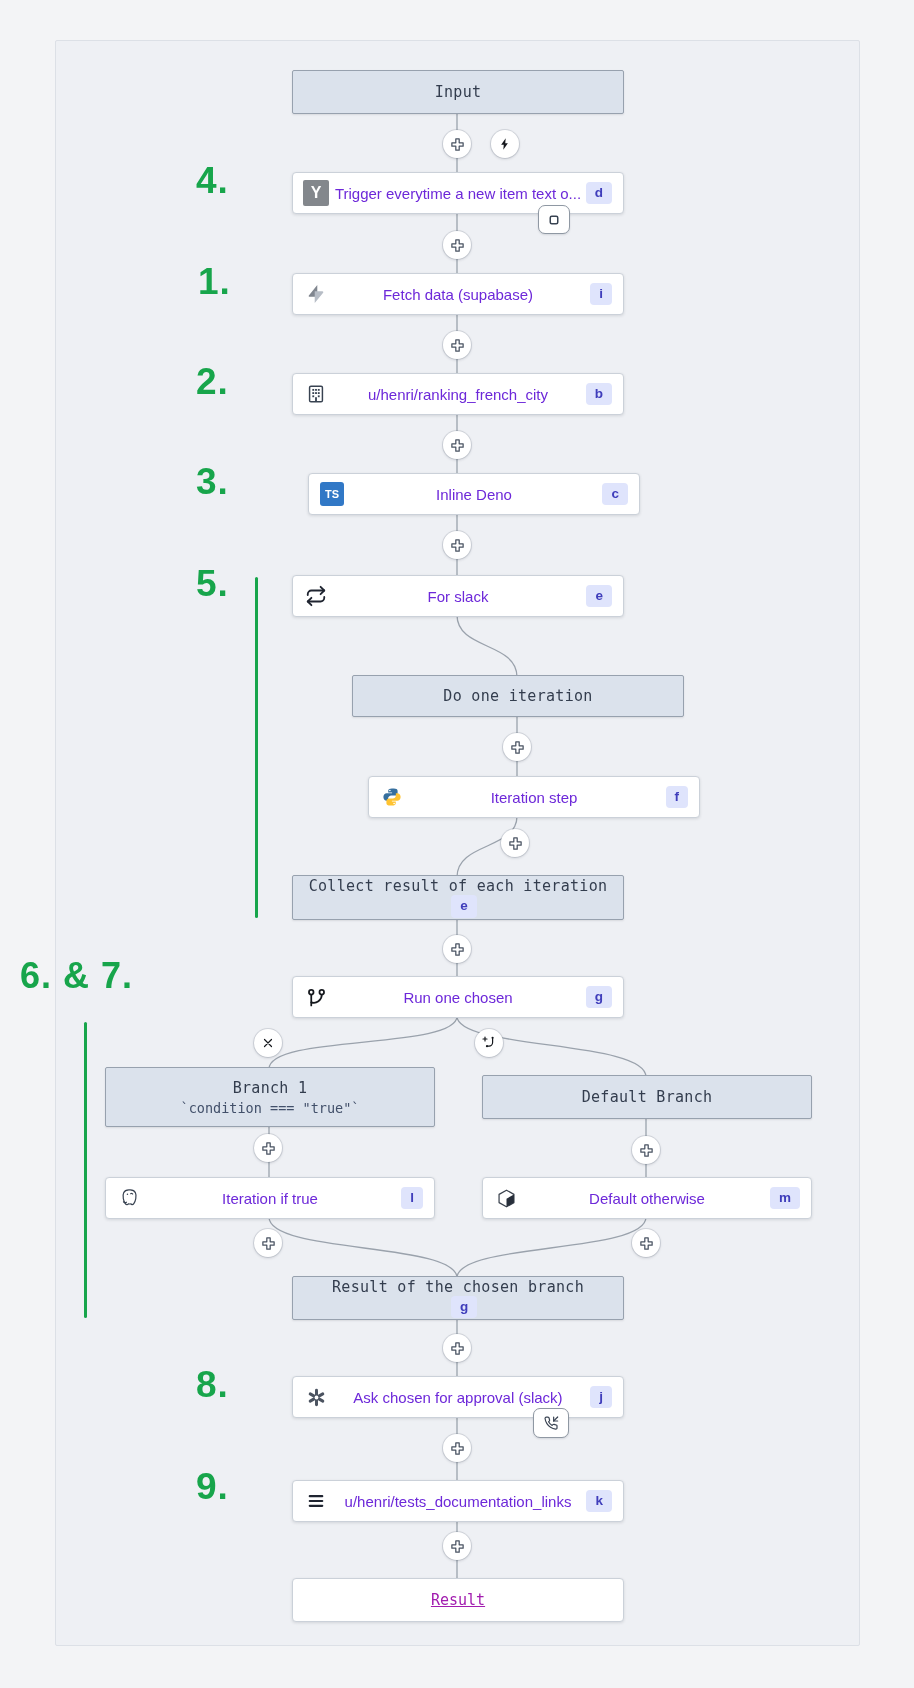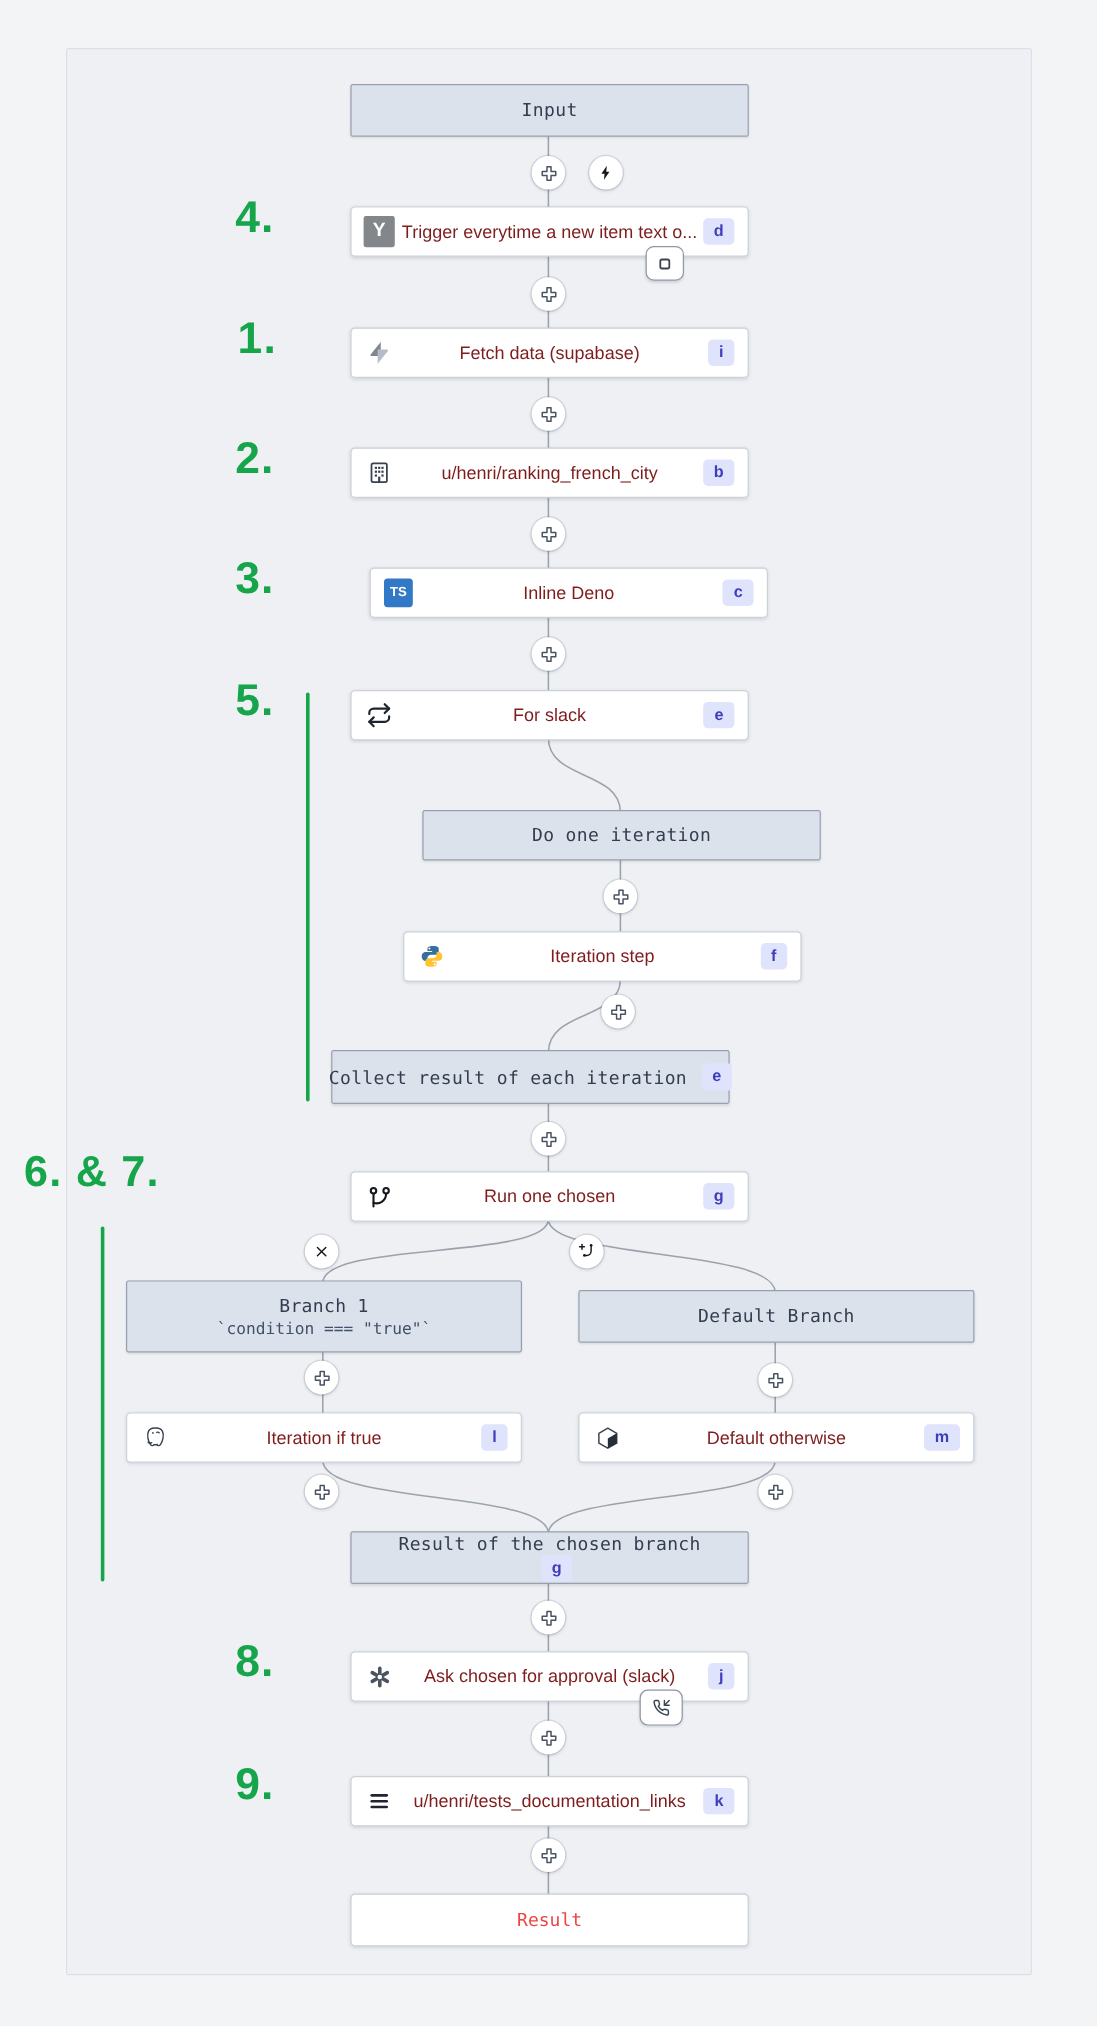--- a/index.html
+++ b/index.html
@@ -19,23 +19,23 @@
     box-shadow:0 1px 2px rgba(15,23,42,.10);
   }
   .vlabel{font-family:"DejaVu Sans Mono","Liberation Mono",monospace;font-size:15px;color:#333d4e;letter-spacing:.3px;white-space:nowrap;}
   .vsub{font-family:"DejaVu Sans Mono","Liberation Mono",monospace;font-size:13.5px;color:#42506a;margin-top:3px;white-space:nowrap;}
   .node{
     position:absolute;background:#ffffff;border:1px solid #cbd1d9;border-radius:4px;
     box-shadow:0 1px 3px rgba(15,23,42,.12);
   }
   .nlabel{
     position:absolute;inset:0;display:flex;align-items:center;justify-content:center;
-    font-size:15px;color:#7f1d1d;white-space:nowrap;
-  }
-  .nlabel.mono{font-family:"DejaVu Sans Mono","Liberation Mono",monospace;color:#ef4444;}
+    font-size:15px;color:#6d28d9;white-space:nowrap;
+  }
+  .nlabel.mono{font-family:"DejaVu Sans Mono","Liberation Mono",monospace;color:#a21caf;text-decoration:underline;}
   .nicon{
     position:absolute;left:10px;top:50%;transform:translateY(-50%);
     width:26px;height:26px;display:flex;align-items:center;justify-content:center;
   }
   .ybox{background:#83878c;color:#fff;font-weight:bold;font-size:16px;border-radius:2px;}
   .tsbox{background:#3178c6;color:#fff;font-weight:bold;font-size:11px;border-radius:3px;width:24px;height:24px;left:11px;}
   .badge{
     position:absolute;right:11px;top:50%;transform:translateY(-50%);
     background:#dfe4fc;color:#3f3dbb;font-weight:bold;font-size:13.5px;
     padding:3px 9px;border-radius:4px;line-height:1.2;
@@ -153,34 +153,34 @@
     </svg>
   </span>
   <span class="nlabel">For slack</span>
   <span class="badge">e</span>
 </div>
 
 <div class="vnode" style="left:352px;top:675px;width:330px;height:40px">
   <span class="vlabel">Do one iteration</span>
 </div>
 
-<div class="node" style="left:336px;top:776px;width:330px;height:40px">
+<div class="node" style="left:368px;top:776px;width:330px;height:40px">
   <span class="nicon">
     <svg width="22" height="22" viewBox="0 0 24 24">
       <path d="M11.9 2.6c-2.4 0-4 .9-4 2.5v2.1h4.2v.8H6.2c-1.9 0-3.6 1.5-3.6 4s1.7 4.1 3.6 4.1h1.6v-2.4c0-1.8 1.5-3.3 3.4-3.3h4.1c1.6 0 2.8-1.3 2.8-2.9V5.1c0-1.6-1.7-2.5-4-2.5z" fill="#366f9e"></path>
       <path d="M12.1 21.4c2.4 0 4-.9 4-2.5v-2.1h-4.2V16h5.9c1.9 0 3.6-1.5 3.6-4s-1.7-4.1-3.6-4.1h-1.6v2.4c0 1.8-1.5 3.3-3.4 3.3H8.7c-1.6 0-2.8 1.3-2.8 2.9v2.4c0 1.6 1.7 2.5 4 2.5z" fill="#ffc331"></path>
       <circle cx="9.7" cy="4.9" r=".9" fill="#fff"></circle>
         <circle cx="14.3" cy="19.1" r=".9" fill="#fff"></circle>
     </svg>
   </span>
   <span class="nlabel">Iteration step</span>
   <span class="badge">f</span>
 </div>
 
-<div class="vnode" style="left:276px;top:875px;width:330px;height:43px;flex-direction:row">
+<div class="vnode" style="left:292px;top:875px;width:330px;height:43px;flex-direction:column">
   <span class="vlabel">Collect result of each iteration</span>
   <span class="badge inv">e</span>
 </div>
 
 <div class="node" style="left:292px;top:976px;width:330px;height:40px">
   <span class="nicon">
     <svg width="21" height="21" viewBox="0 0 24 24" fill="none" stroke="#15181d" stroke-width="2" stroke-linecap="round" stroke-linejoin="round">
       <line x1="6" x2="6" y1="9" y2="21"></line>
         <circle cx="18" cy="6" r="2.6"></circle>
         <circle cx="6" cy="6" r="2.6"></circle>

